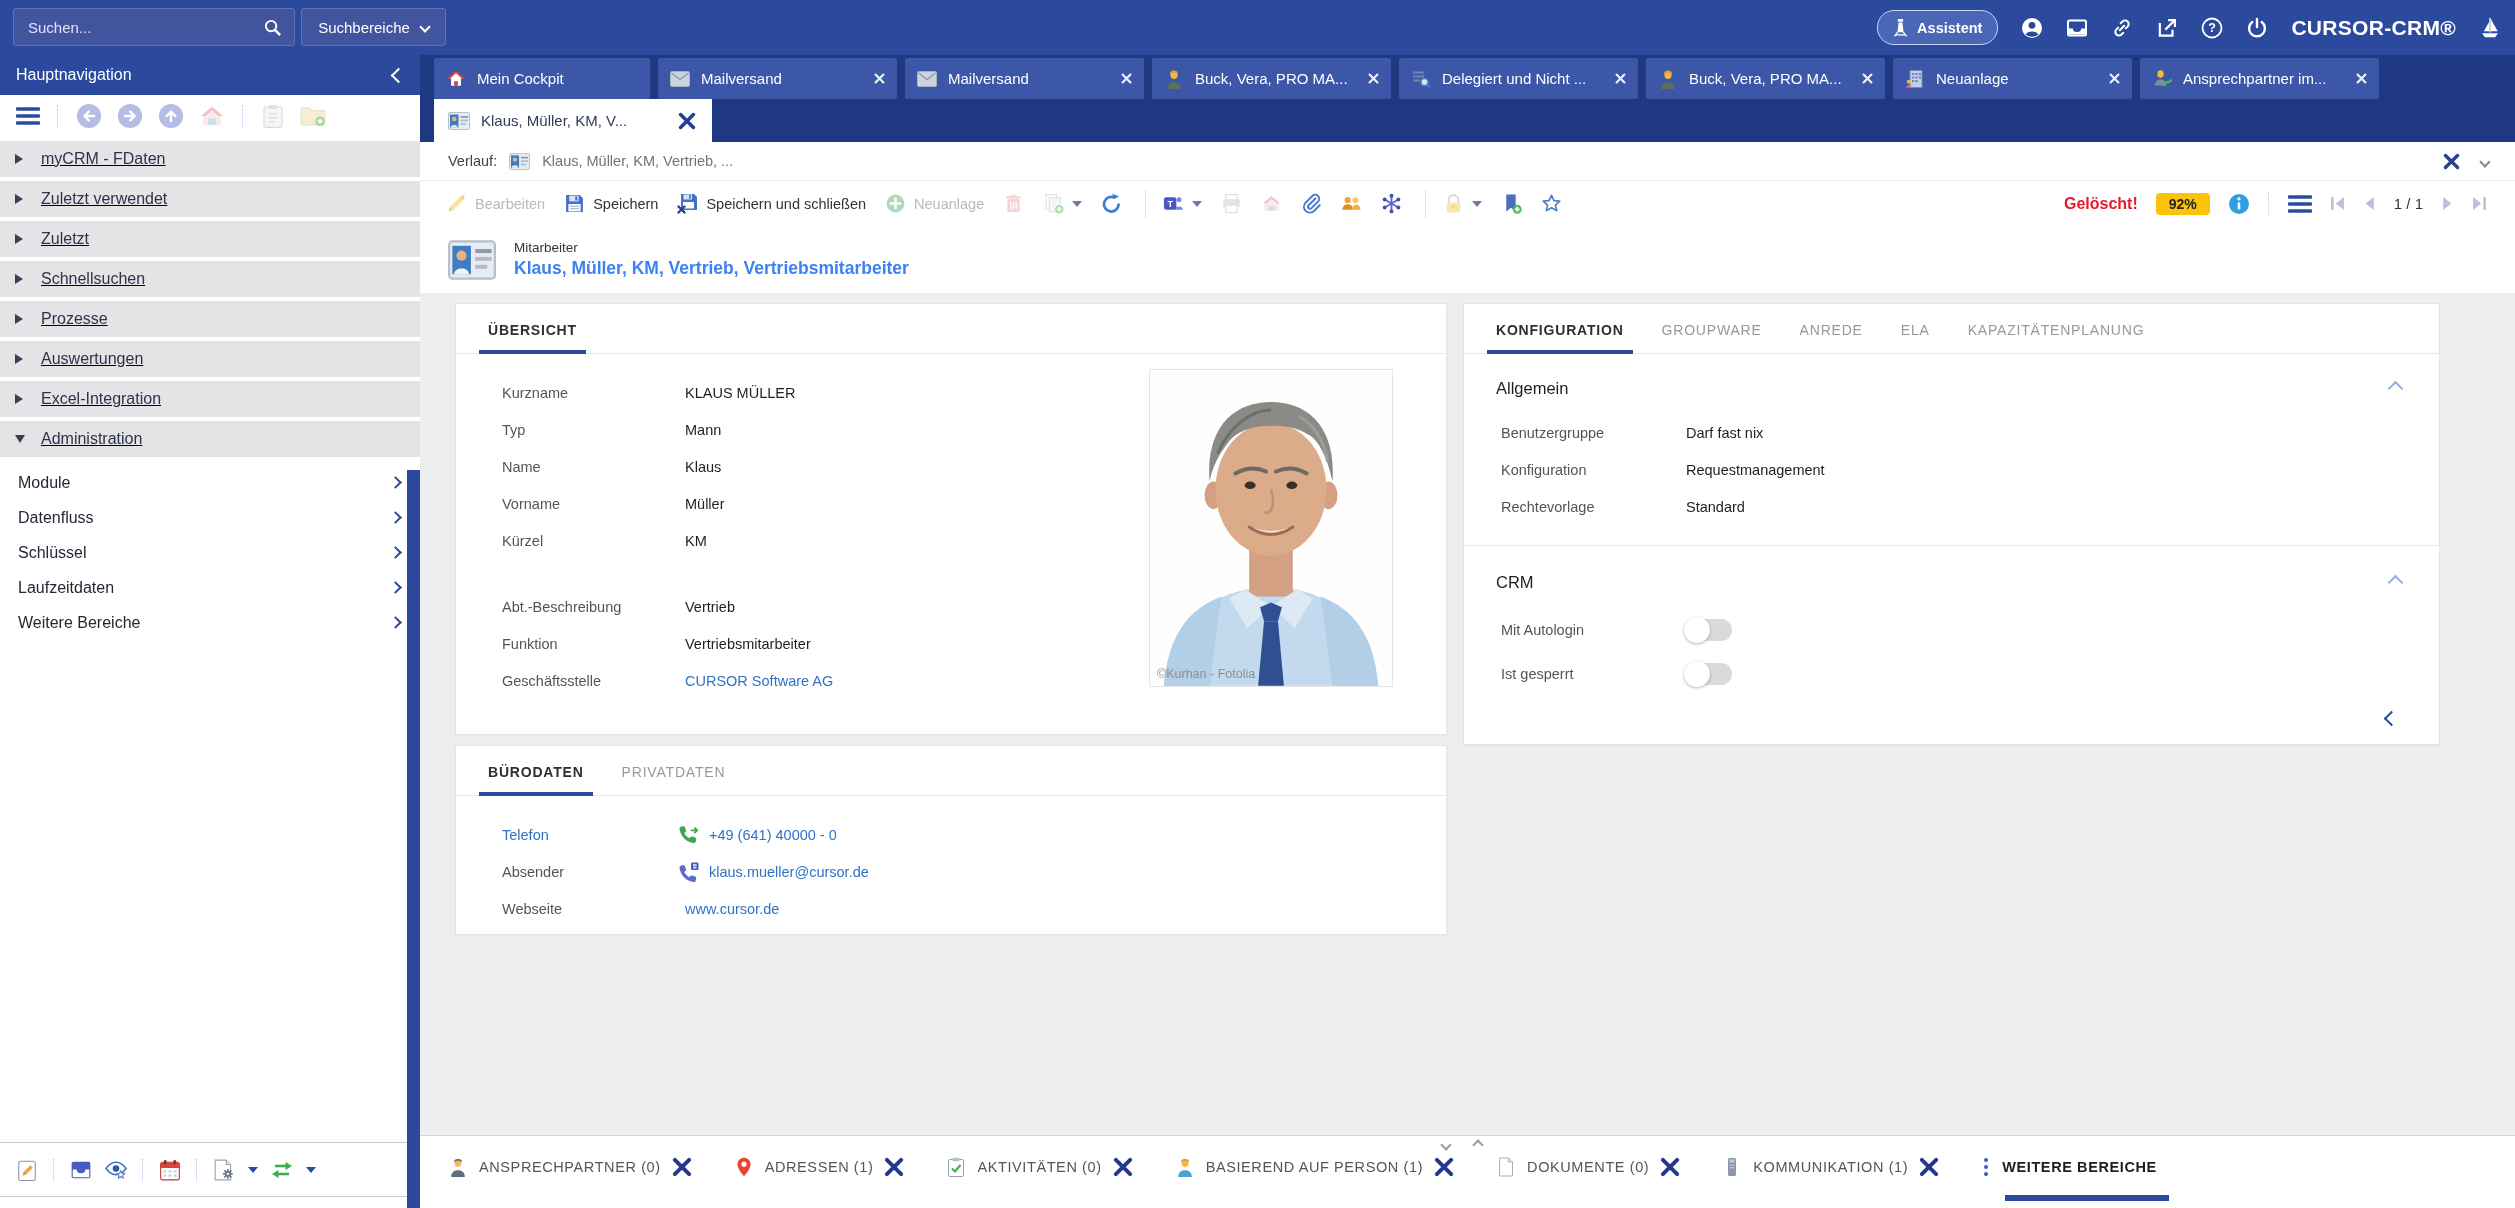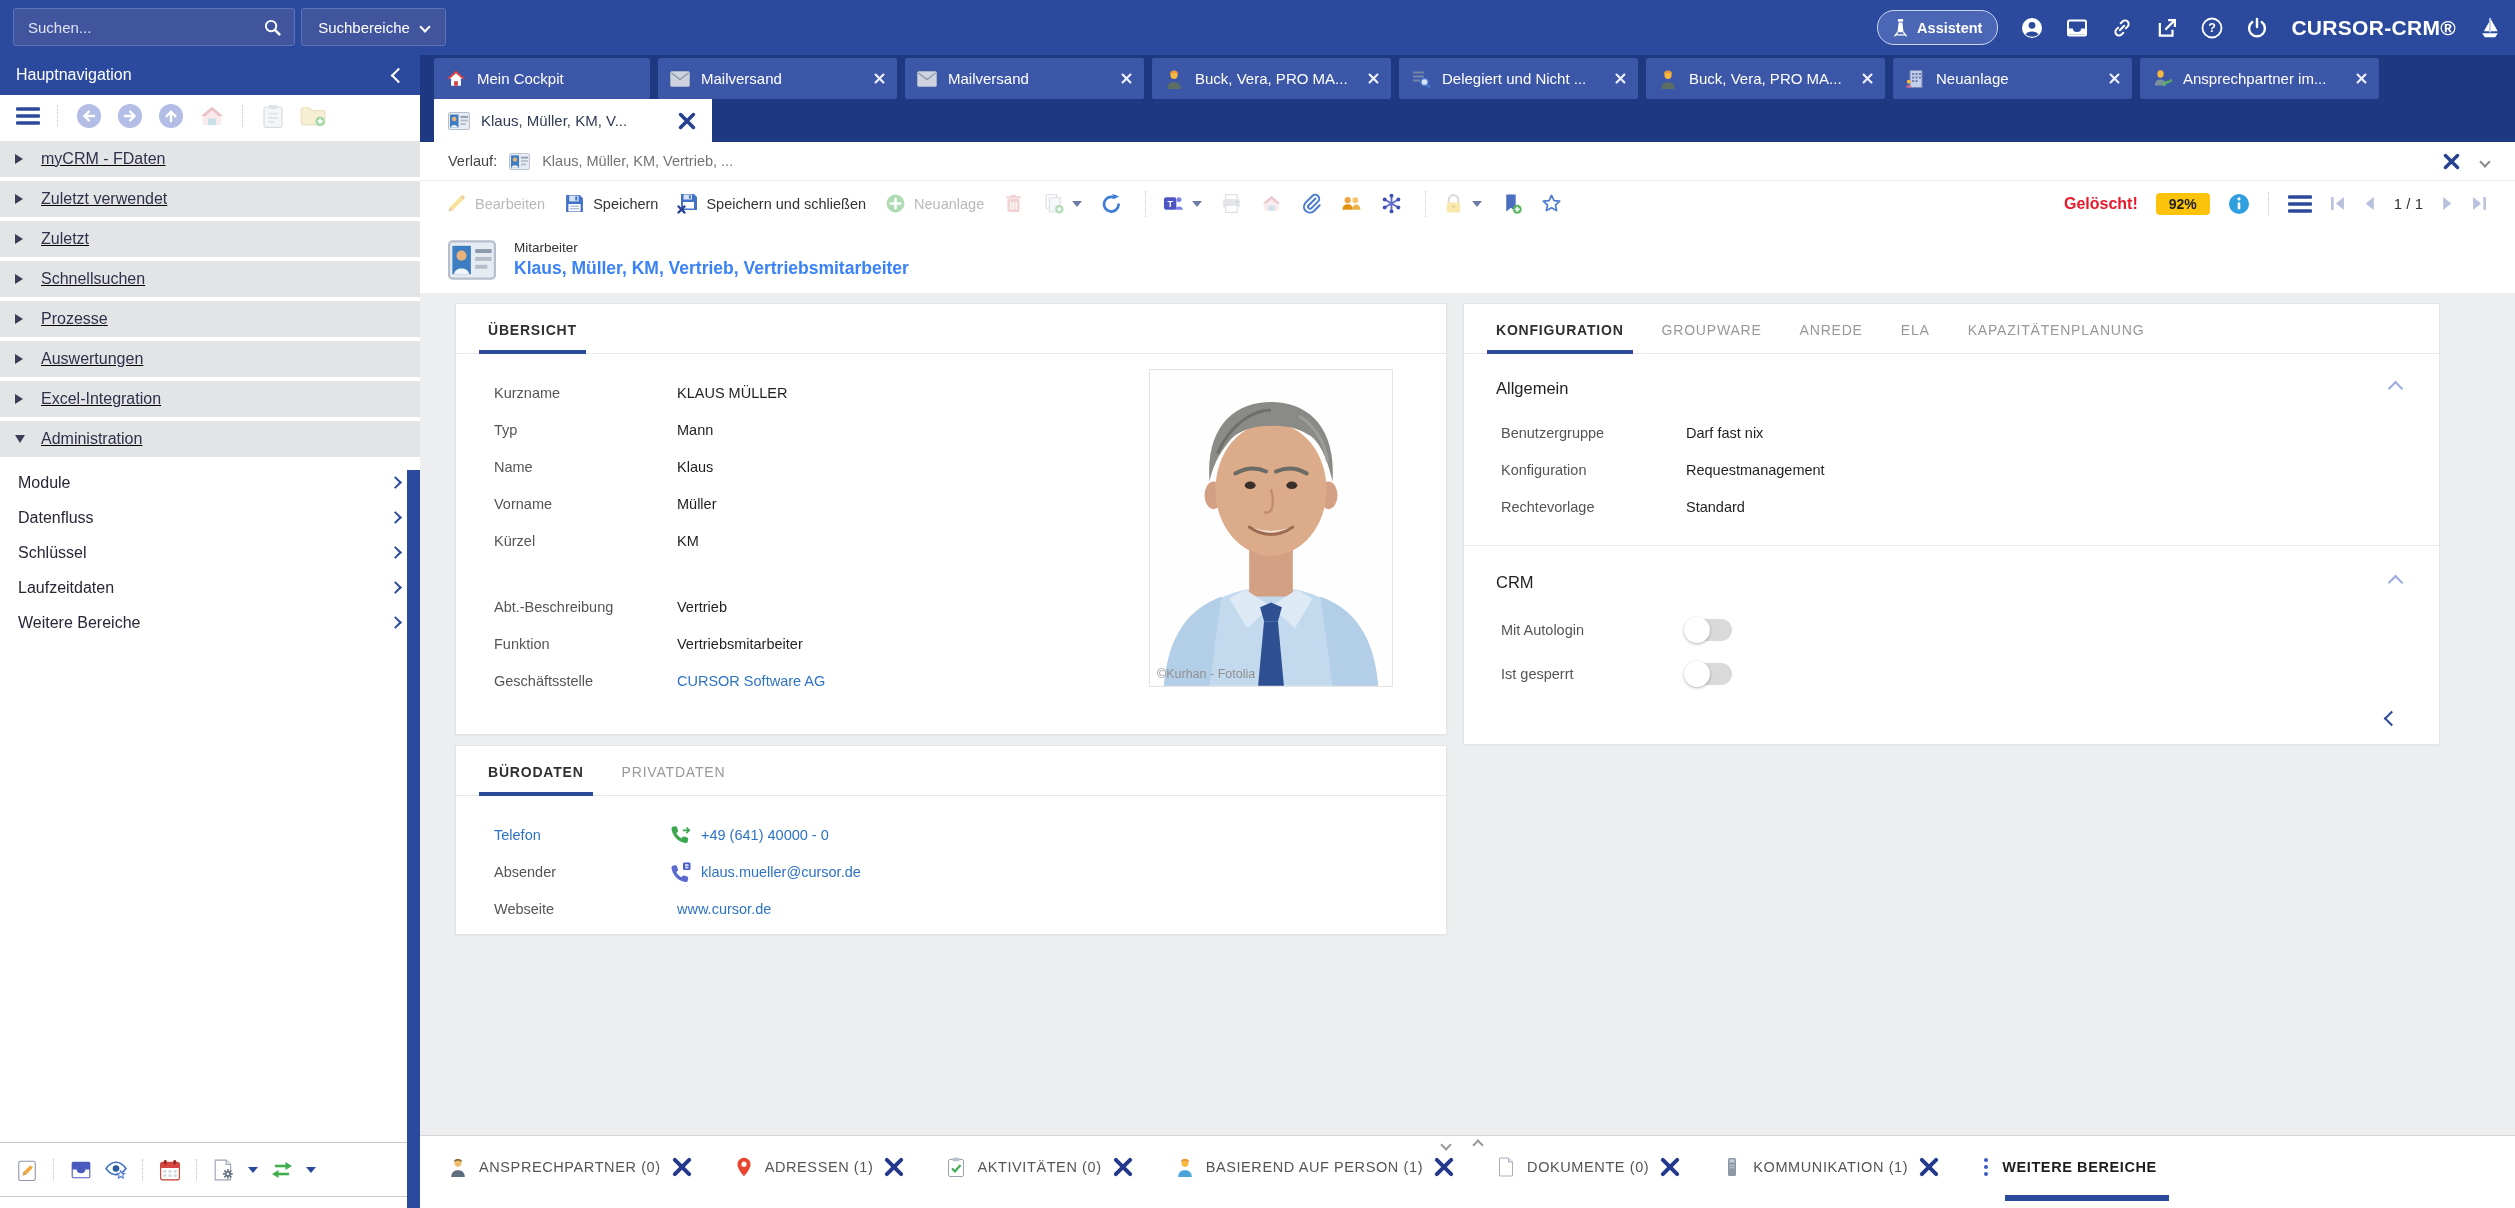--- a/index.html
+++ b/index.html
@@ -107,21 +107,21 @@
 
   .gray{position:absolute;left:0;top:238px;width:1983px;height:842px;background:#edeef0;}
   .card{position:absolute;background:#fff;border:1px solid #e2e4e8;box-sizing:border-box;box-shadow:0 1px 2px rgba(0,0,0,.04);}
   .overview{left:35px;top:10px;width:992px;height:432px;}
   .office{left:35px;top:452px;width:992px;height:190px;}
   .config{left:1043px;top:10px;width:977px;height:442px;}
   .cardtabs{height:50px;border-bottom:1px solid #e8e8e8;display:flex;align-items:flex-end;padding-left:32px;gap:38px;box-sizing:border-box;}
   .ctab{font-size:14px;letter-spacing:.8px;color:#98989c;padding-bottom:15px;position:relative;cursor:pointer;white-space:nowrap;}
   .ctab.active{color:#2f2f2f;font-weight:bold;}
   .ctab.active::after{content:'';position:absolute;left:-9px;right:-9px;bottom:-1px;height:4px;background:#2b4a9c;}
-  .fields{padding-top:20px;}
+  .fields{padding-top:20px;margin-left:8px;}
   .frow{display:flex;align-items:center;height:37px;padding-left:38px;}
   .frow.gap{margin-top:29px;}
   .flabel{width:183px;font-size:14.5px;color:#555;flex:none;}
   .fvalue{font-size:14.5px;color:#1f1f1f;}
   .link{color:#2e73c5;cursor:pointer;}
   .photo{position:absolute;left:693px;top:65px;width:244px;height:318px;border:1px solid #e4e4e4;box-sizing:border-box;background:#fff;}
   .photo svg{width:100%;height:100%;display:block;}
   .credit{position:absolute;left:7px;bottom:5px;font-size:12.5px;color:#8f8f8f;}
   .orow .flabel{width:176px;}
   .ovalue{display:flex;align-items:center;gap:9px;}

